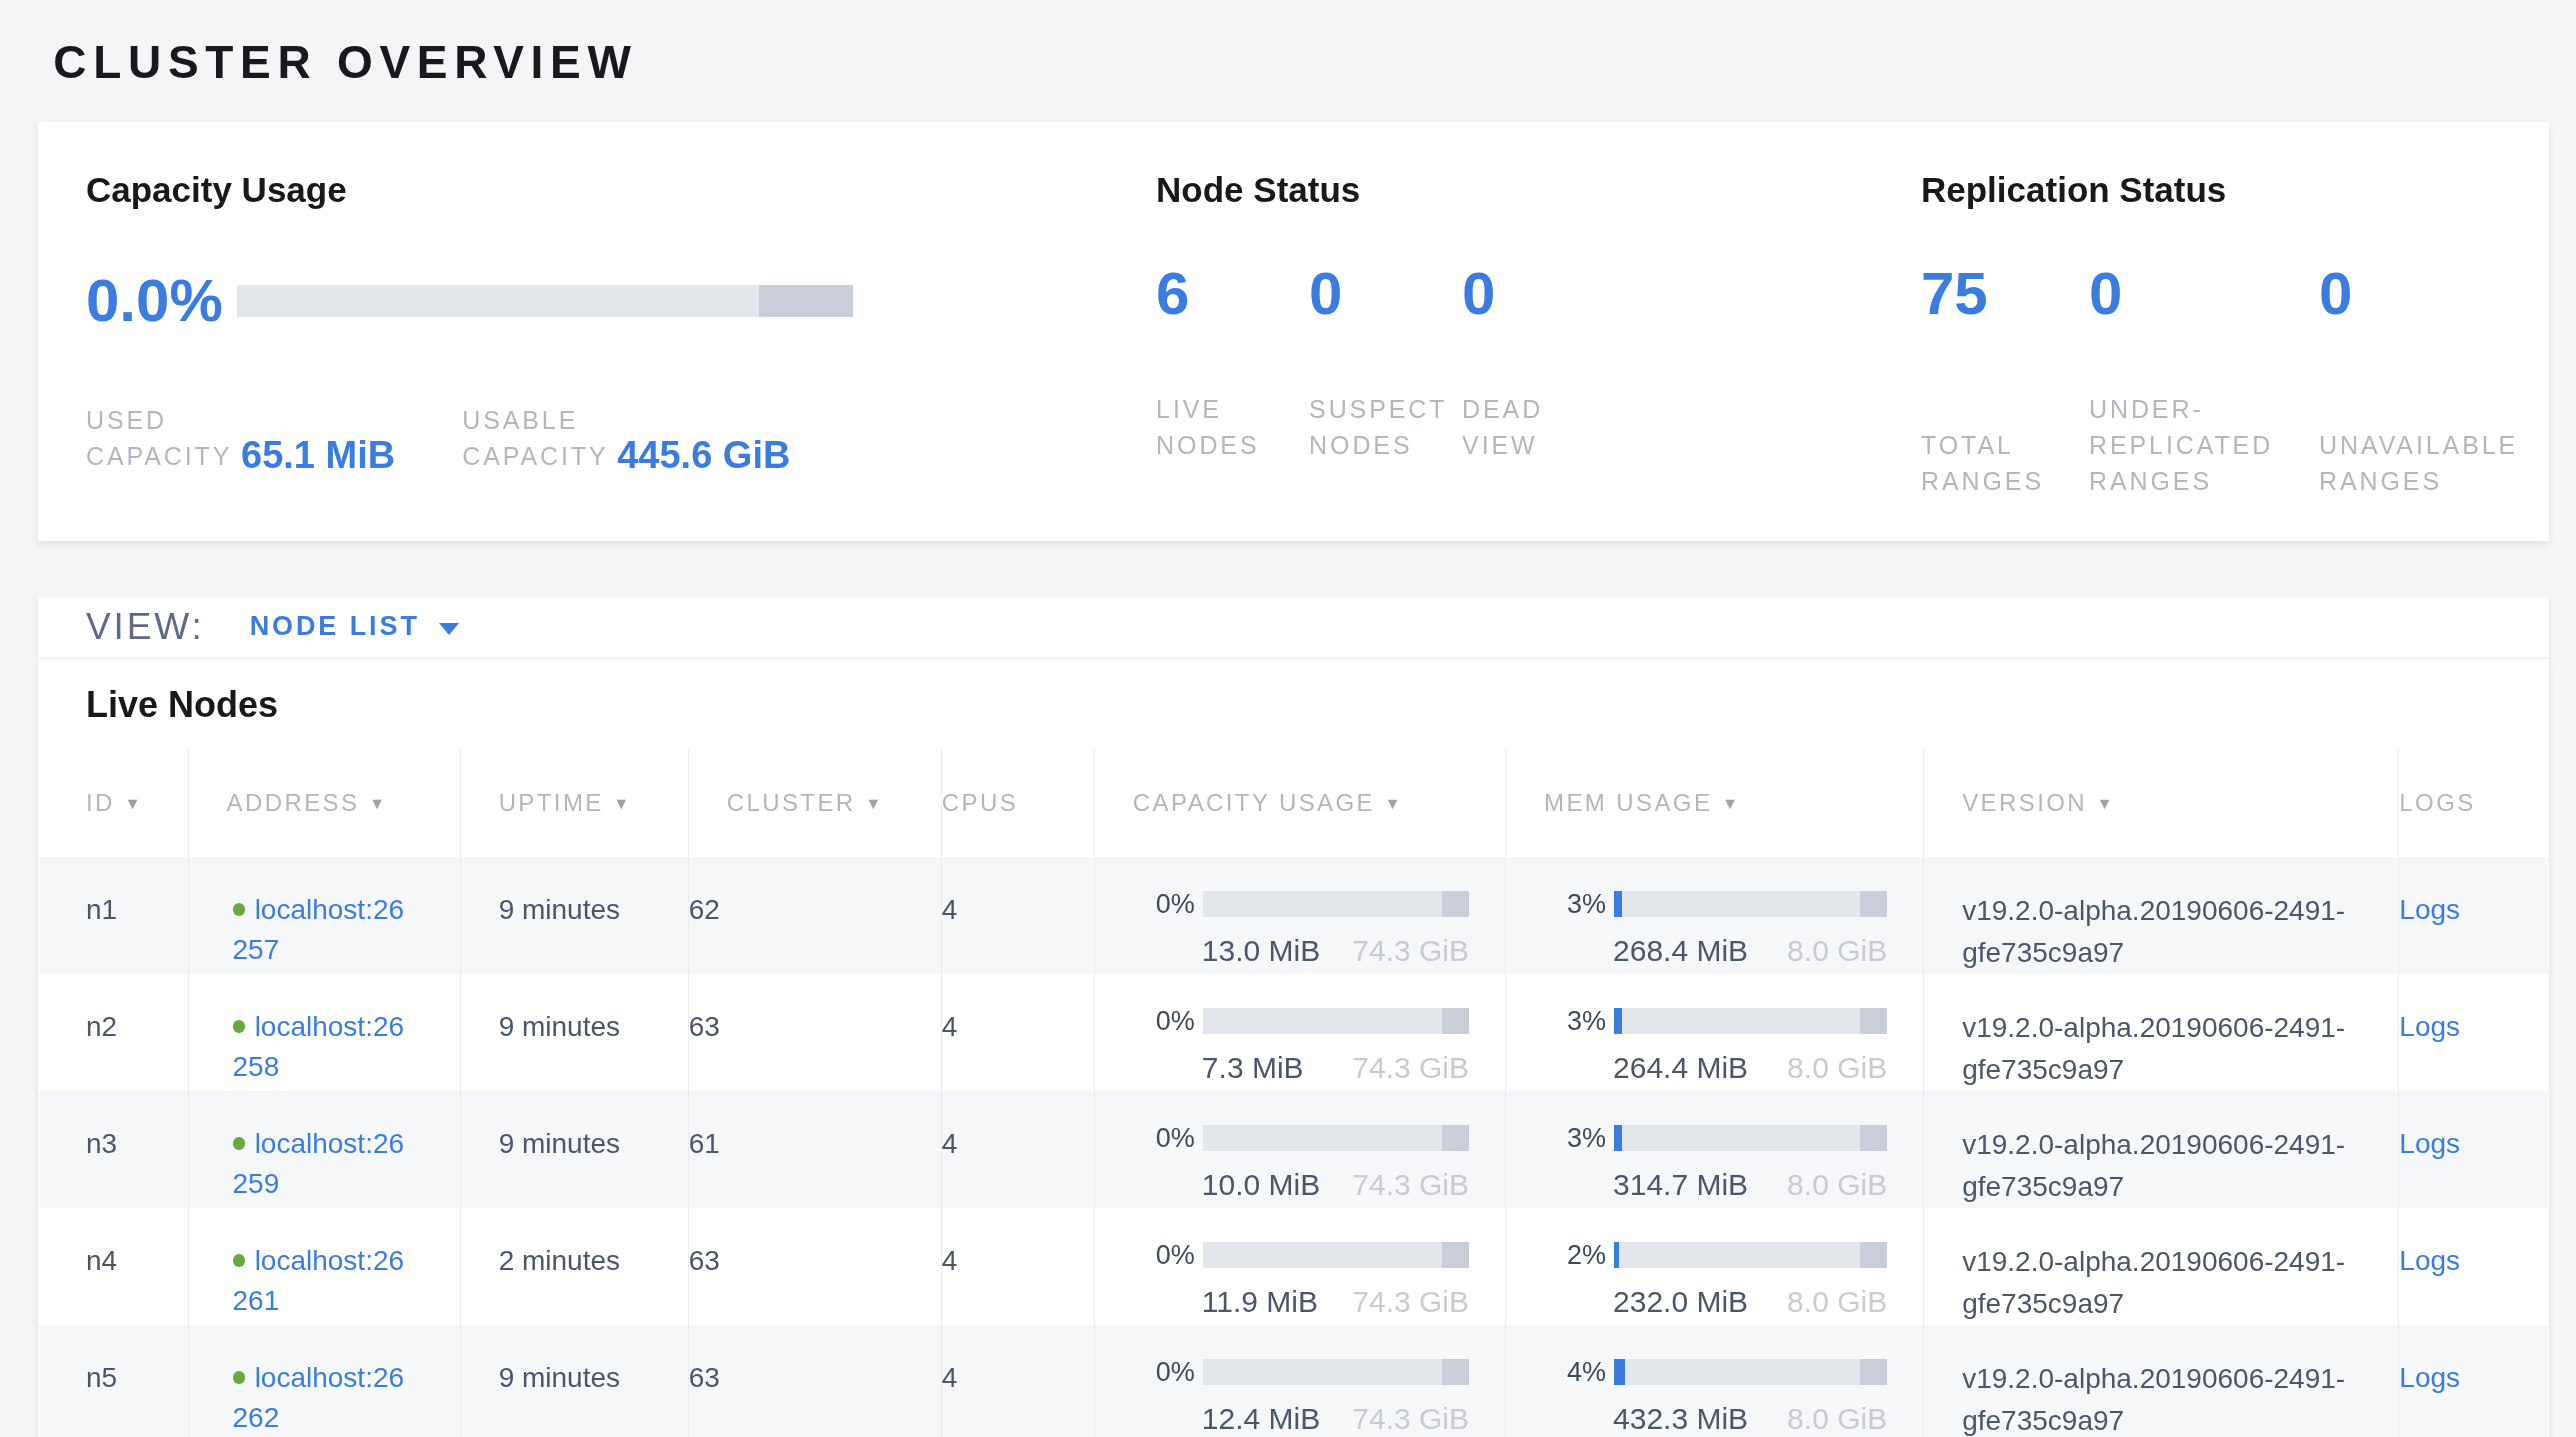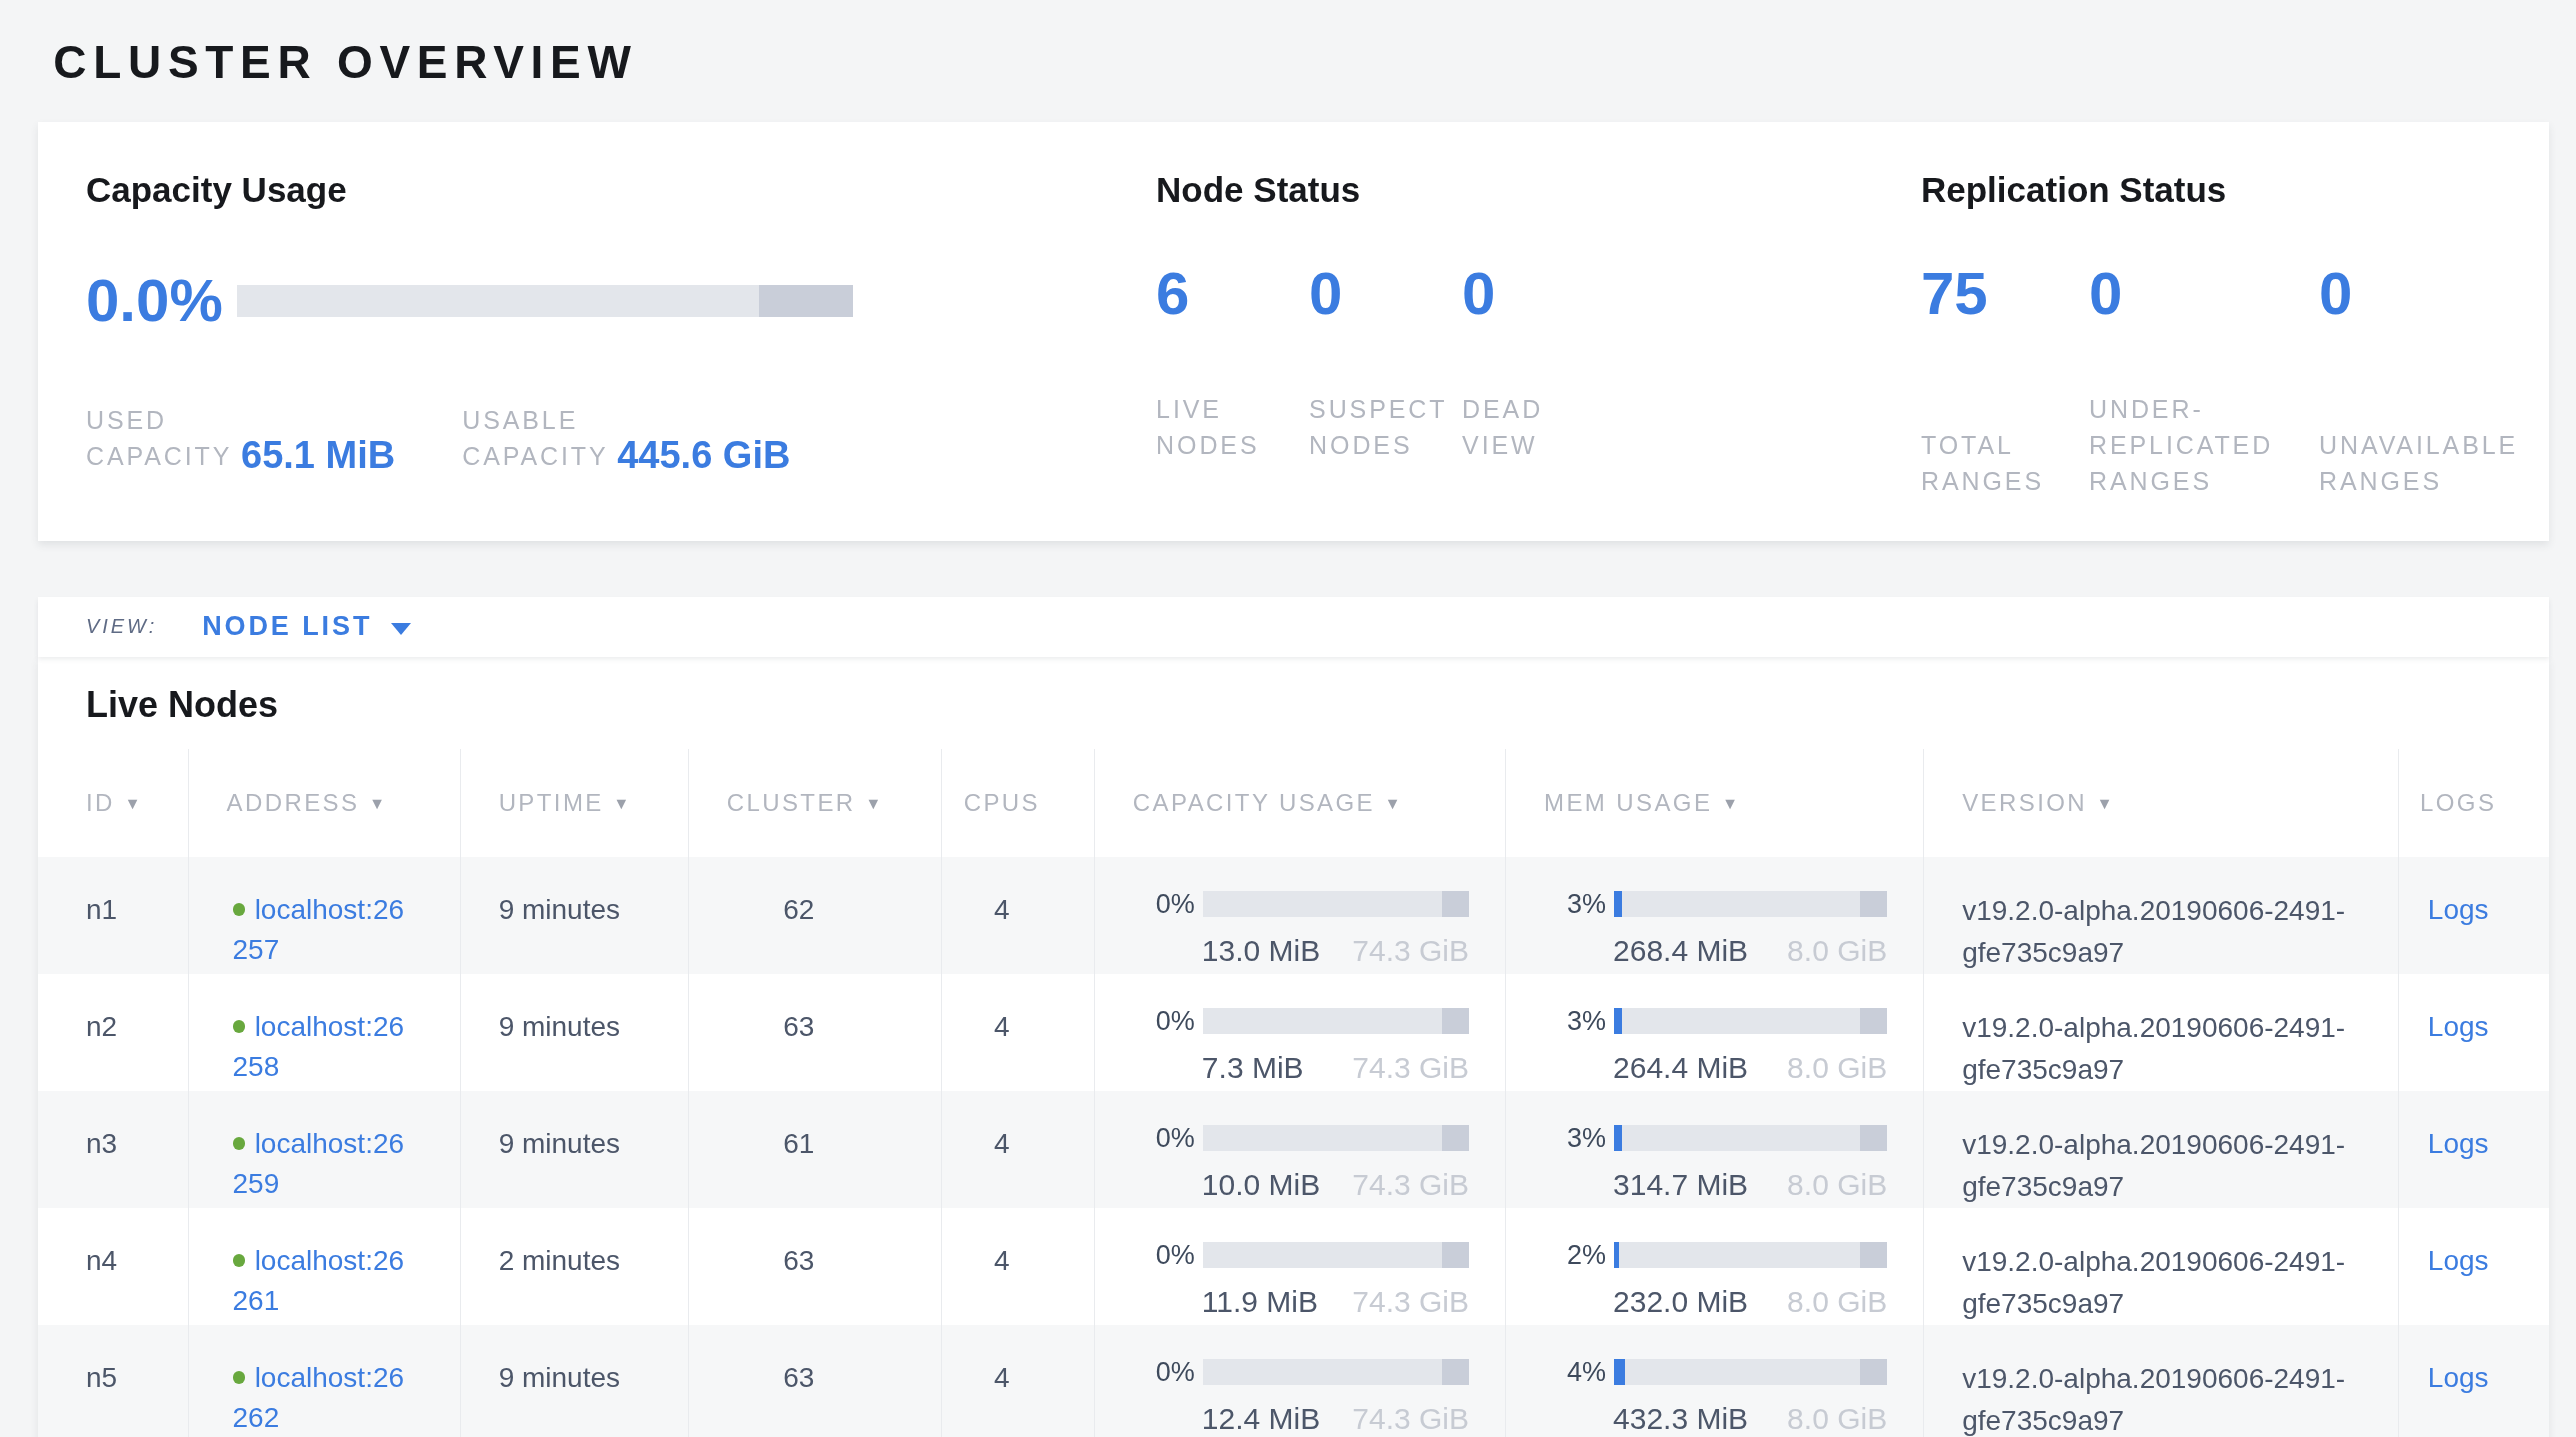--- a/index.html
+++ b/index.html
@@ -43,37 +43,37 @@
   .stat-labels { display:flex; align-items:flex-end; margin-top:67px; }
   .big-num { font-size:60px; font-weight:600; color:#3b7ce0; line-height:1; }
   .w160 { width:153px; } .w175 { width:168px; } .w240 { width:230px; }
   .label-box { padding-right:23px; }
   
   .view-bar {
     margin-top:56px; height:60px; display:flex; align-items:center;
     padding-left:48px; position:relative; z-index:2;
     box-shadow:0 2.9px 4.8px rgba(60,64,77,0.10);
   }
-  .view-label { font-size:20px; letter-spacing:2.9px; color:#5f6b85;font-style:italic; }
+  .view-label { font-size:37px; letter-spacing:2.9px; color:#5f6b85; }
   .view-select { display:flex; align-items:center; margin-left:45px; cursor:pointer; }
   .view-value { font-size:27px; letter-spacing:2.9px; color:#3b7ce0; font-weight:700; }
   .caret { width:0; height:0; margin-left:19px; margin-top:3.8px;
     border-left:10.5px solid transparent; border-right:10.5px solid transparent;
     border-top:12.5px solid #3b7ce0; }
   
   .nodes-panel { position:relative; z-index:1; padding-bottom:9.6px; }
   .panel-heading { font-size:36px; font-weight:700; color:#17191d; padding:27px 0 23px 48px; }
   table { width:100%; border-collapse:collapse; table-layout:fixed; }
   th {
     height:108px; font-size:24px; font-weight:400; letter-spacing:2.4px;
     color:#b2b6bf; text-align:left; padding-left:38px; white-space:nowrap;
   }
   th.first { padding-left:48px; }
   th:not(.first), td:not(.first) { border-left:1.9px solid #e9ebee; }
-  th.right, td.right { text-align:center; padding-right:48px; padding-left:16px; }
+  th.right, td.right { text-align:left; padding-right:48px; padding-left:0; }
   .sort-arrow { font-size:16.3px; color:#9ca1ab; margin-left:9.6px; vertical-align:1.9px; }
   tbody tr { height:115px; }
   tbody tr:nth-child(odd) { background:#f6f7f8; }
   td { vertical-align:top; font-size:28px; color:#4c5669; padding-top:33px; line-height:40px; }
   td.first { padding-left:48px; }
   td.c-addr { padding-left:44px; padding-right:46px; word-break:break-all; }
   .dot { display:inline-block; width:12.5px; height:12.5px; border-radius:50%;
     background:#68a83e; margin-right:9.6px; vertical-align:2.9px; }
   a.blue-link { color:#3b7ce0; text-decoration:none; cursor:pointer; }
   td.c-up { padding-left:38px; }

